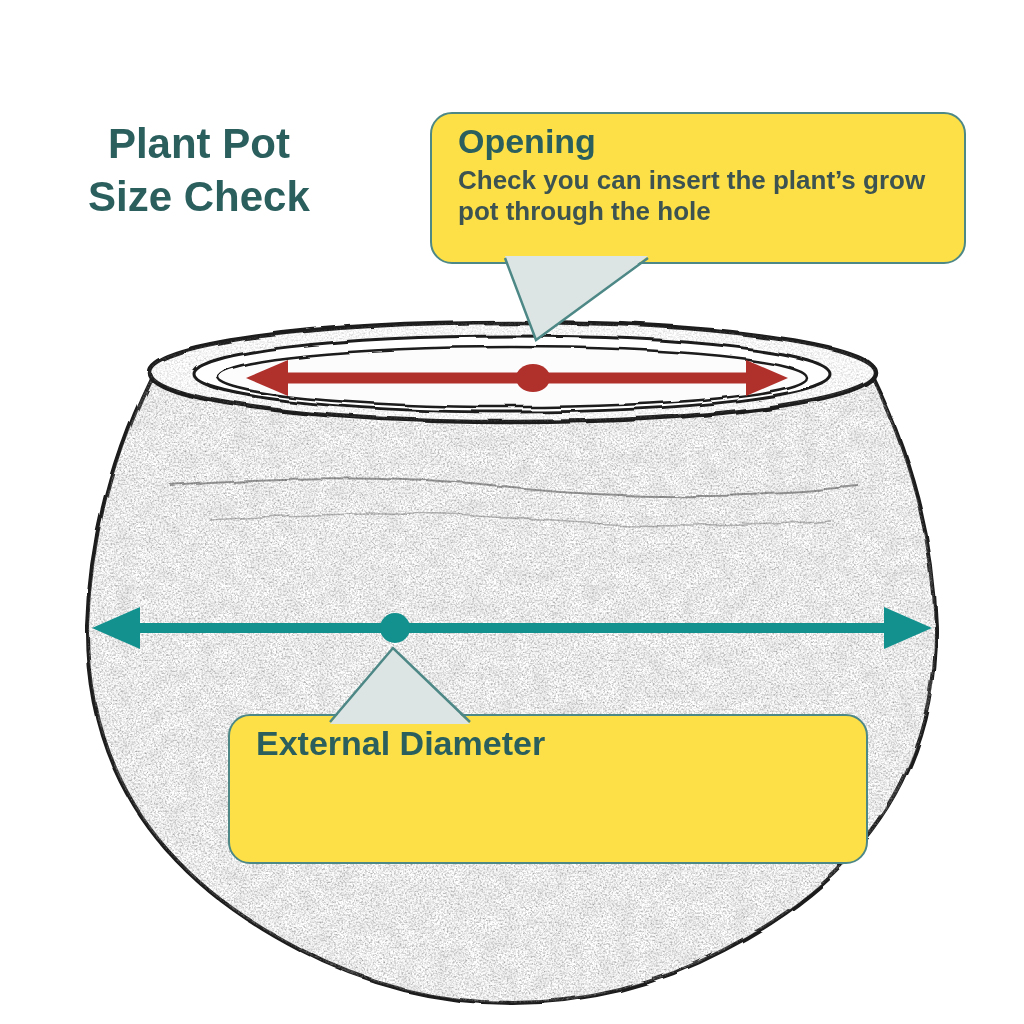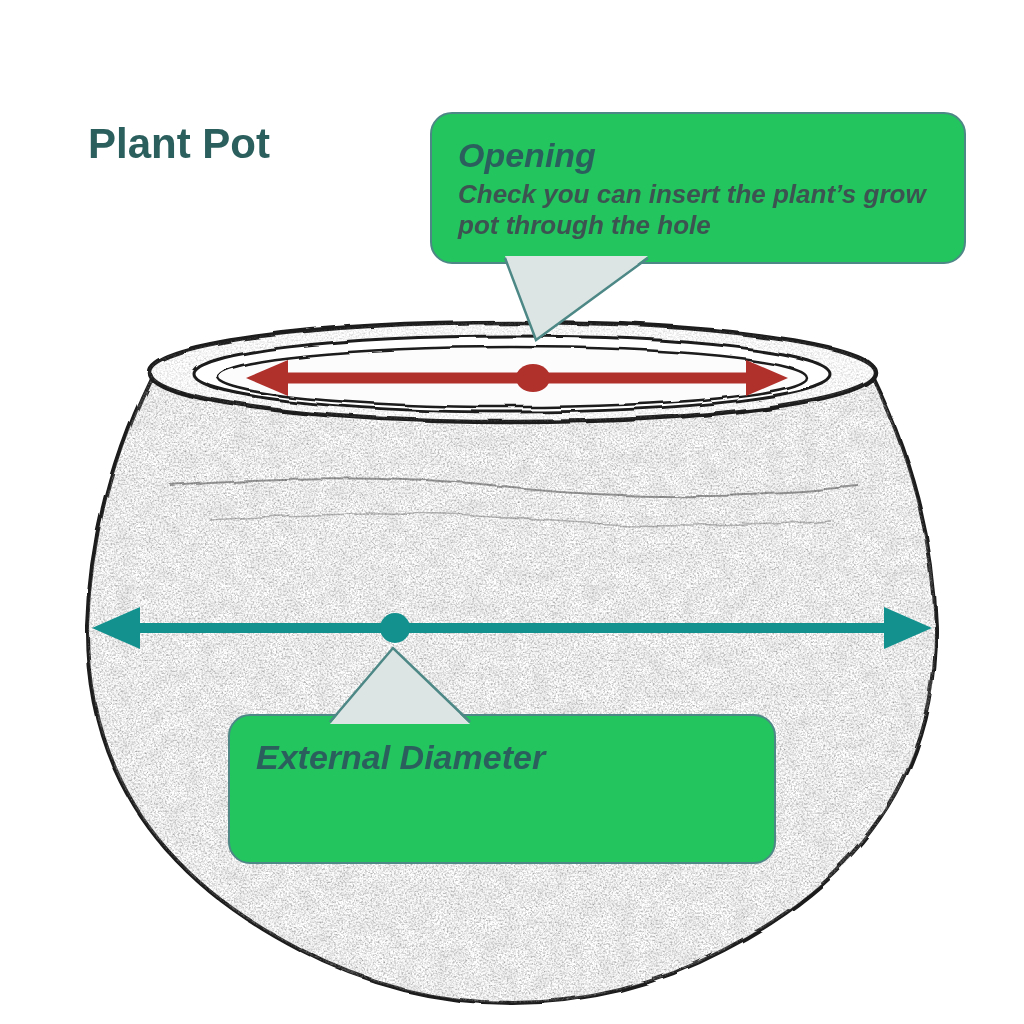--- a/index.html
+++ b/index.html
@@ -11,32 +11,31 @@
   .layer{position:absolute;inset:0;}
   #bg-art{z-index:1;}
   #pointer-art{z-index:3;pointer-events:none;}
 
   .page-title{
     position:absolute;left:88px;top:118px;z-index:2;
     font-size:42px;font-weight:700;color:#2b5f5e;line-height:1.25;text-align:center;
   }
   .callout{
     position:absolute;z-index:2;box-sizing:border-box;
-    background:#22c55e;border:2px solid #4d8886;border-radius:22px;
-    padding:20px 26px 14px 26px;
-    font-style:italic;
+    background:#fde047;border:2px solid #4d8886;border-radius:22px;
+    padding:6px 26px 14px 26px;
   }
   .callout .heading{
     margin:0;font-size:34px;font-weight:700;color:#2b5f5e;line-height:1.25;
   }
   .callout .body{
     margin:2px 0 0 0;font-size:26px;font-weight:700;color:#3c5352;line-height:1.22;
   }
   #callout-opening{left:430px;top:112px;width:536px;min-height:152px;}
-  #callout-external{left:228px;top:714px;width:548px;min-height:150px;}
+  #callout-external{left:228px;top:714px;width:640px;min-height:150px;}
 </style>
 </head>
 <body>
 
 <svg id="bg-art" class="layer" width="1024" height="1024" viewBox="0 0 1024 1024">
   <defs>
     <filter id="sketchy" x="-10%" y="-10%" width="120%" height="120%">
       <feTurbulence type="fractalNoise" baseFrequency="0.015" numOctaves="3" seed="7" result="t"></feTurbulence>
       <feDisplacementMap in="SourceGraphic" in2="t" scale="7"></feDisplacementMap>
     </filter>
@@ -78,20 +77,21 @@
   <g>
     <line x1="112" y1="628" x2="912" y2="628" stroke="#12918e" stroke-width="10"></line>
     <polygon points="92,628 140,607 140,649" fill="#12918e"></polygon>
     <polygon points="932,628 884,607 884,649" fill="#12918e"></polygon>
     <circle cx="395" cy="628" r="15" fill="#12918e"></circle>
   </g>
 </svg>
 
 <div class="page-title">
   <div>Plant Pot</div>
+  <div>Size Check</div>
 </div>
 
 <div class="callout" id="callout-opening">
   <h2 class="heading">Opening</h2>
   <p class="body">Check you can insert the plant’s grow pot through the hole</p>
 </div>
 
 <div class="callout" id="callout-external">
   <h2 class="heading">External Diameter</h2>
 </div>

